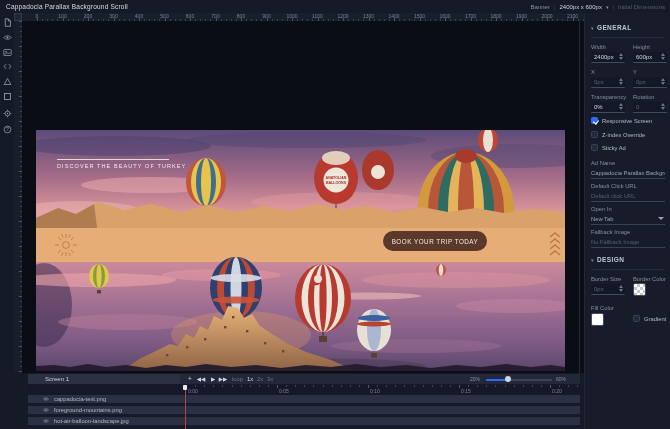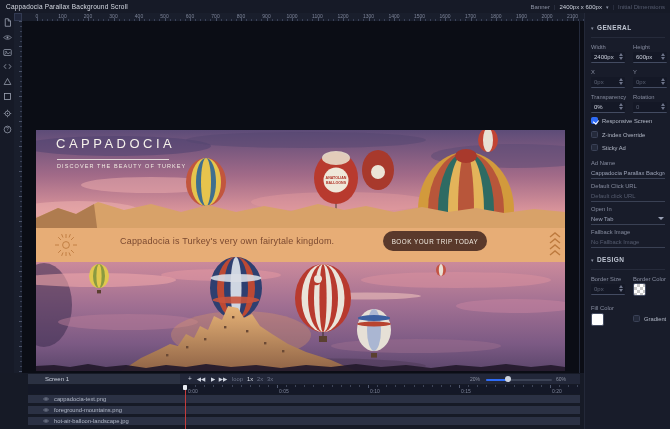--- a/index.html
+++ b/index.html
@@ -529,24 +529,22 @@
             <rect x="196" y="186" width="2.4" height="2.4"></rect>
           <rect x="210" y="200" width="2.4" height="2.4"></rect>
             <rect x="228" y="212" width="2.4" height="2.4"></rect>
           <rect x="246" y="220" width="2.4" height="2.4"></rect>
             <rect x="130" y="224" width="2.4" height="2.4"></rect>
         </g>
 
         <path d="M0,241 L0,236 L18,235 L34,237 L52,234 L70,237 L90,235 L110,238 L130,235 L150,237 L170,234 L195,237 L220,235 L245,238 L270,235 L295,237 L320,234 L345,237 L370,235 L395,238 L420,235 L445,237 L470,234 L495,237 L515,235 L529,237 L529,241 Z" fill="#241a2c" opacity=".95"></path>
       </svg>
 
-      <div class="b-title">CAPPADOCIA</div>
       <div class="b-underline"></div>
       <div class="b-sub">DISCOVER THE BEAUTY OF TURKEY</div>
-      <div class="b-ribbon-text">Cappadocia is Turkey's very own fairytale kingdom.</div>
       <div class="b-cta">BOOK YOUR TRIP TODAY</div>
     </div>
     <div class="canvas-scrollline"></div>
   </div>
 
   <div class="panel">
     <div class="sec-head" style="top:11px"><span class="sec-chev">▾</span><span>GENERAL</span></div>
     <div class="divider" style="top:24px"></div>
 
     <div class="flabel" style="left:6px;top:31px">Width</div>

